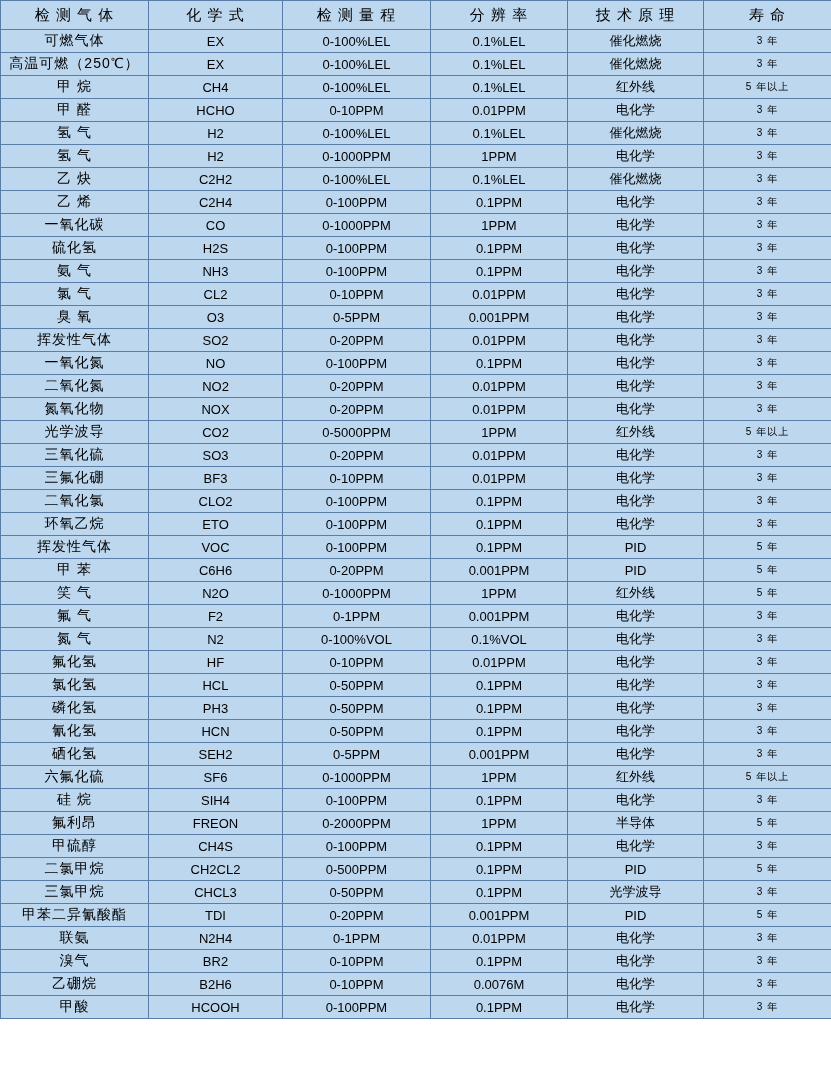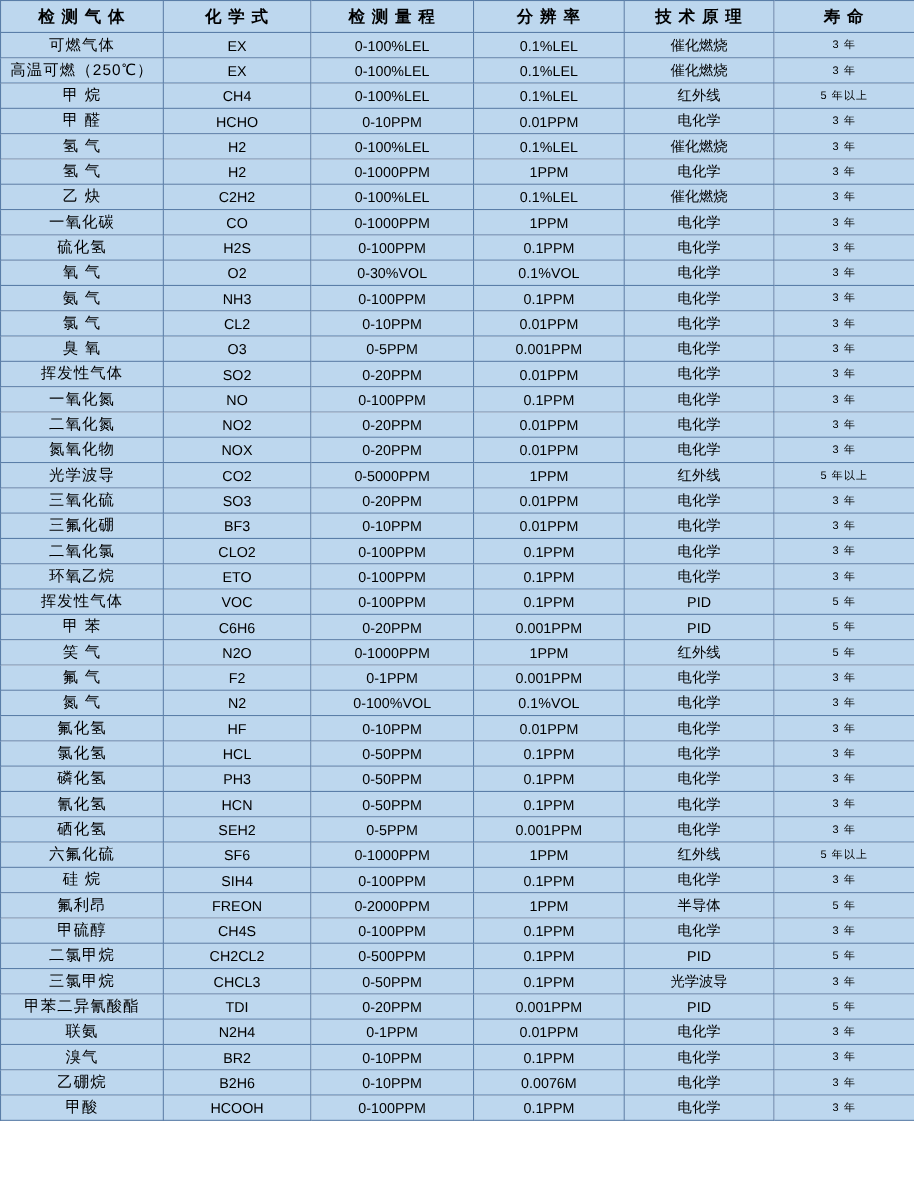--- a/index.html
+++ b/index.html
@@ -28,21 +28,21 @@
     vertical-align: middle;
     color: #000000;
     background: #bdd7ee;
     padding: 0;
     overflow: hidden;
     white-space: nowrap;
   }
   #gas-table thead th {
     height: 28px;
     font-size: 15px;
-    font-weight: bold;
+    font-weight: normal;
     letter-spacing: 1px;
   }
   #gas-table tbody td {
     height: 22px;
     font-size: 13px;
     font-weight: normal;
   }
   #gas-table tbody td.name {
     font-size: 14px;
     letter-spacing: 1px;
@@ -125,40 +125,40 @@
       </tr>
       <tr>
         <td class="name">乙 炔</td>
         <td class="formula">C2H2</td>
         <td class="range">0-100%LEL</td>
         <td class="resolution">0.1%LEL</td>
         <td class="principle">催化燃烧</td>
         <td class="life">3 年</td>
       </tr>
       <tr>
+        <td class="name">乙 烯</td>
+        <td class="formula">C2H4</td>
+        <td class="range">0-100PPM</td>
+        <td class="resolution">0.1PPM</td>
+        <td class="principle">电化学</td>
+        <td class="life">3 年</td>
+      </tr>
+      <tr>
         <td class="name">一氧化碳</td>
         <td class="formula">CO</td>
         <td class="range">0-1000PPM</td>
         <td class="resolution">1PPM</td>
         <td class="principle">电化学</td>
         <td class="life">3 年</td>
       </tr>
       <tr>
         <td class="name">硫化氢</td>
         <td class="formula">H2S</td>
         <td class="range">0-100PPM</td>
         <td class="resolution">0.1PPM</td>
-        <td class="principle">电化学</td>
-        <td class="life">3 年</td>
-      </tr>
-      <tr>
-        <td class="name">氧 气</td>
-        <td class="formula">O2</td>
-        <td class="range">0-30%VOL</td>
-        <td class="resolution">0.1%VOL</td>
         <td class="principle">电化学</td>
         <td class="life">3 年</td>
       </tr>
       <tr>
         <td class="name">氨 气</td>
         <td class="formula">NH3</td>
         <td class="range">0-100PPM</td>
         <td class="resolution">0.1PPM</td>
         <td class="principle">电化学</td>
         <td class="life">3 年</td>

